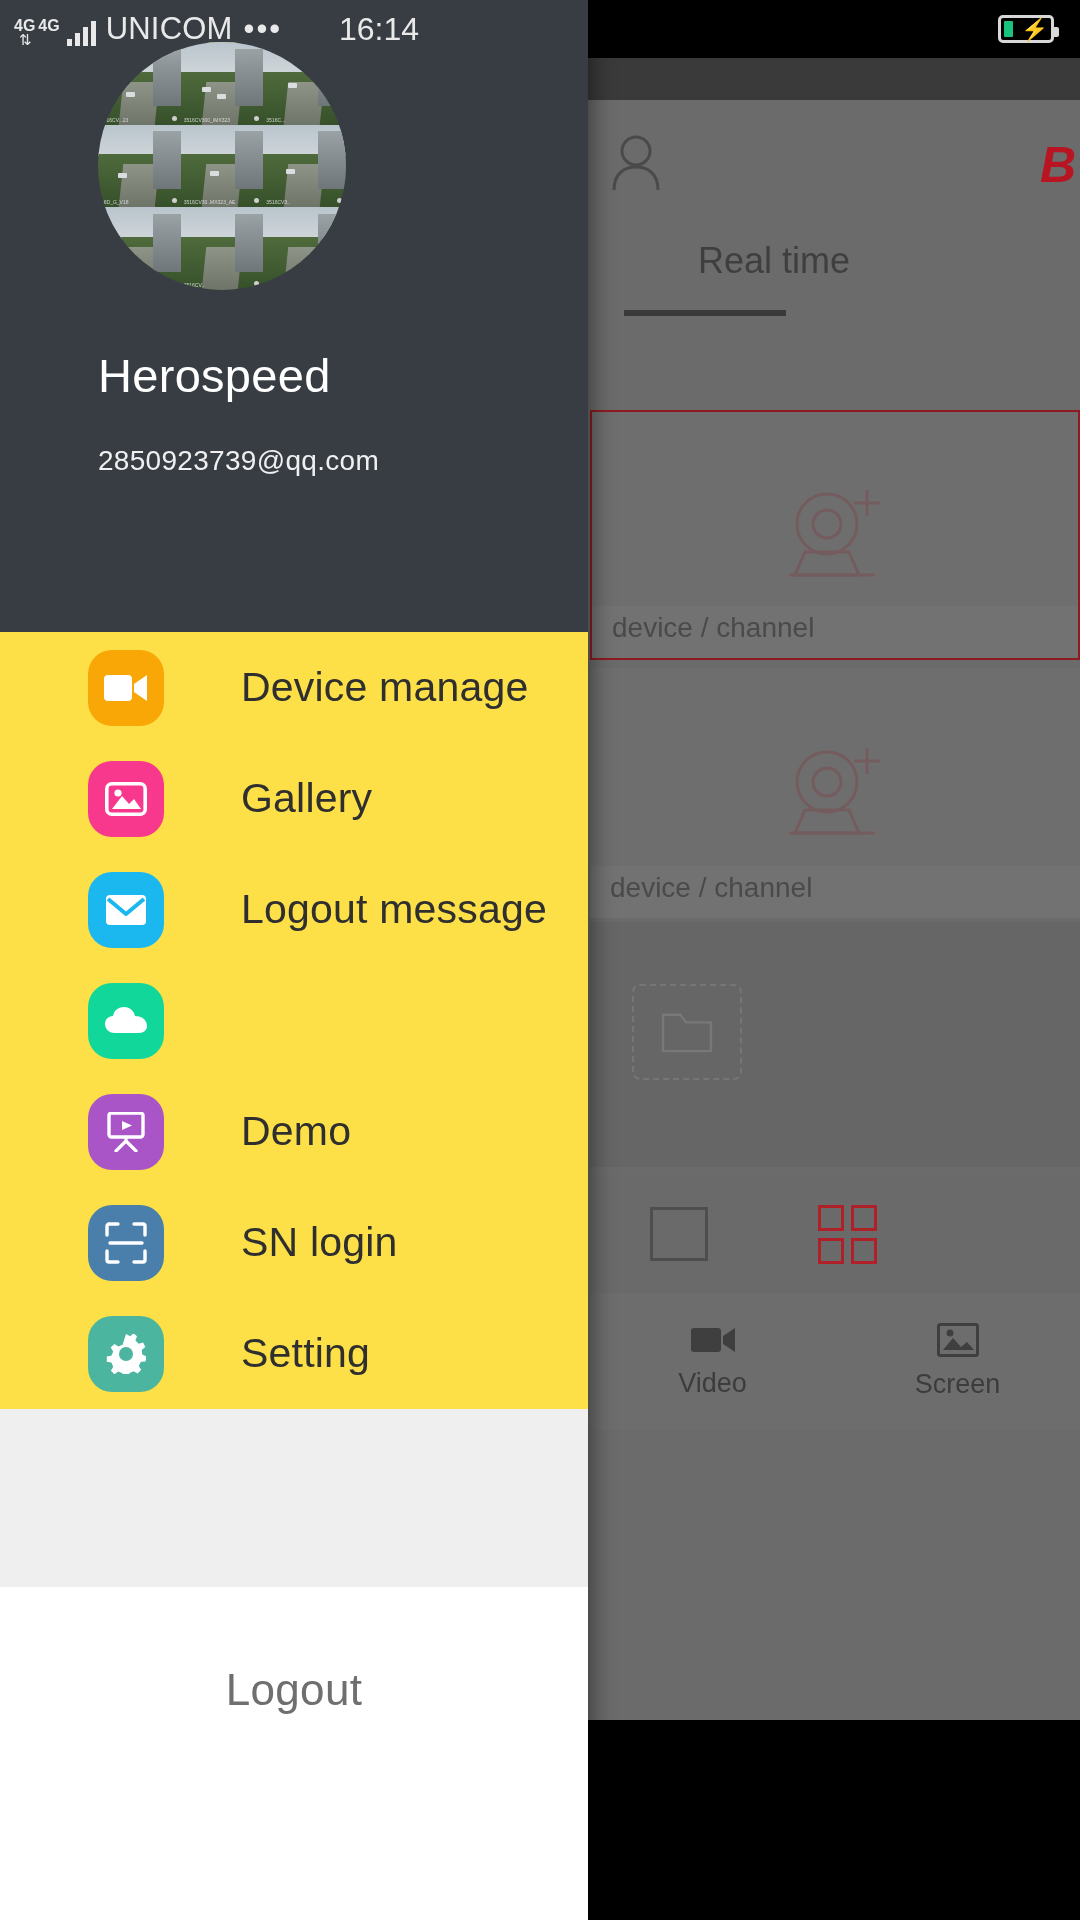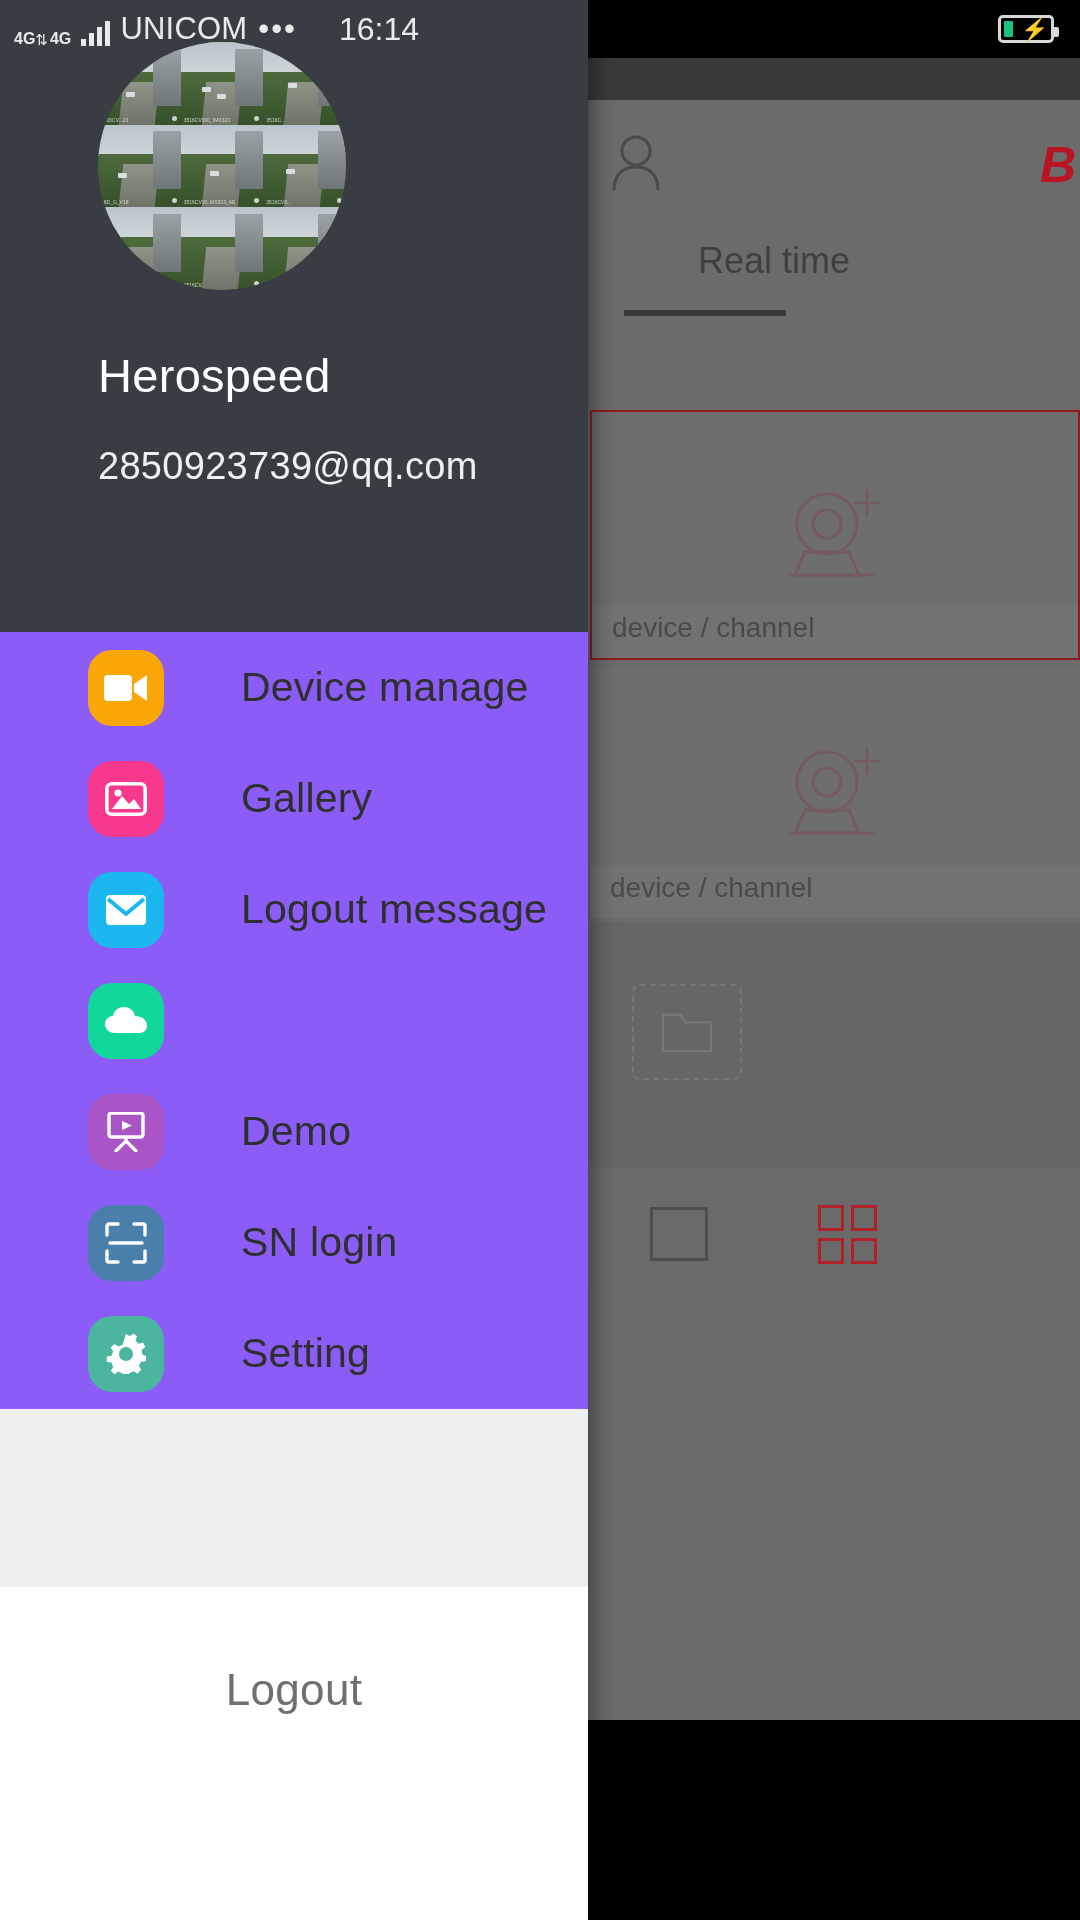--- a/index.html
+++ b/index.html
@@ -59,21 +59,21 @@
   #bg-footer { position:absolute; left:0; top:1720px; width:1080px; height:200px; background:#000; }
 
   
   #drawer { position:absolute; left:0; top:0; width:588px; height:1920px; background:#fff;
             box-shadow:4px 0 22px rgba(0,0,0,.45); }
 
   #drawer-status { position:absolute; left:0; top:0; width:588px; height:58px; background:#383d44;
                    display:flex; align-items:center; }
   #sig { display:flex; align-items:flex-end; margin-left:14px; gap:3px; height:34px; }
   .netlbl { font-size:16px; color:#e9e9e9; font-weight:bold; line-height:14px; }
-  .net-col { display:flex; flex-direction:row; align-items:center; justify-content:flex-end; }
+  .net-col { display:flex; flex-direction:column; align-items:center; justify-content:flex-end; }
   .arrows { font-size:15px; color:#e9e9e9; line-height:13px; letter-spacing:-1px; }
   .bars { display:flex; align-items:flex-end; gap:3px; margin-left:4px; }
   .bars i { display:block; width:5px; background:#e9e9e9; }
   #carrier { font-size:31px; color:#e9e9e9; margin-left:10px; letter-spacing:.2px; }
   #dots { font-size:31px; color:#e9e9e9; margin-left:11px; letter-spacing:2px; }
   #clock { position:absolute; left:0; top:0; width:588px; height:58px; line-height:58px;
            text-align:center; font-size:32px; color:#e9e9e9; padding-left:170px; }
 
   #drawer-head { position:absolute; left:0; top:0; width:588px; height:632px; background:#383d44; }
   #avatar { position:absolute; left:98px; top:42px; width:248px; height:248px; border-radius:50%;
@@ -90,23 +90,23 @@
   #avatar .cell .bld { position:absolute; right:0; top:8%; width:34%; height:70%;
                        background:linear-gradient(#9aa2a6,#6f7679); }
   #avatar .cell .car { position:absolute; width:9px; height:5px; background:#dadde0; border-radius:1px; }
   #avatar .cell .lbl { position:absolute; left:3px; bottom:2px; font-size:5px; color:#e6e6e6;
                        white-space:nowrap; opacity:.85; }
   #avatar .cell .dot { position:absolute; right:4px; bottom:4px; width:5px; height:5px;
                        border-radius:50%; background:#cfcfcf; }
   #avatar .cell.hl { outline:1.5px solid #b9d13a; outline-offset:-1.5px; }
 
   #uname { position:absolute; left:98px; top:348px; font-size:47px; color:#fff; letter-spacing:.3px; }
-  #uemail { position:absolute; left:98px; top:445px; font-size:38px; color:#f0f0f0; letter-spacing:.3px; }
-
-  #menu { position:absolute; left:0; top:632px; width:588px; background:#8b5cf6; }
+  #uemail { position:absolute; left:98px; top:445px; font-size:28px; color:#f0f0f0; letter-spacing:.3px; }
+
+  #menu { position:absolute; left:0; top:632px; width:588px; background:#fde047; }
   .mi { display:flex; align-items:center; height:111px; padding-left:88px; }
   .mi-icon { width:76px; height:76px; border-radius:24px; display:flex; align-items:center;
              justify-content:center; flex:none; }
   .mi-label { font-size:41px; color:#2f2f2f; margin-left:77px; letter-spacing:.2px; }
 
   #gap { position:absolute; left:0; top:1409px; width:588px; height:178px; background:#efefef; }
   #logout { position:absolute; left:0; top:1587px; width:588px; height:351px; background:#fff;
             display:flex; align-items:flex-start; justify-content:center; padding-top:78px; }
   #logout span { font-size:44px; color:#6f6f6f; letter-spacing:.3px; }
 </style>
@@ -176,20 +176,37 @@
       <div id="bg-toolbar">
         <div id="split1"></div>
         <div id="split4">
           <span></span>
             <span></span>
             <span></span>
             <span></span>
         </div>
       </div>
 
+      <div id="bg-bottomnav">
+        <div class="bnav">
+          <svg width="46" height="32" viewBox="0 0 46 32">
+            <rect x="1" y="4" width="30" height="24" rx="3" fill="#3f3f3f"></rect>
+            <path d="M33 12 L45 4 L45 28 L33 20 Z" fill="#3f3f3f"></path>
+          </svg>
+          <span class="lbl">Video</span>
+        </div>
+        <div class="bnav">
+          <svg width="42" height="34" viewBox="0 0 42 34">
+            <rect x="1.5" y="1.5" width="39" height="31" rx="2" fill="none" stroke="#3f3f3f" stroke-width="3"></rect>
+            <path d="M6 27 L16 15 L24 24 L30 19 L37 27 Z" fill="#3f3f3f"></path>
+            <circle cx="13" cy="10" r="3.5" fill="#3f3f3f"></circle>
+          </svg>
+          <span class="lbl">Screen</span>
+        </div>
+      </div>
     </div>
 
     <div id="bg-footer"></div>
   </div>
 
   <div id="drawer">
 
     <div id="drawer-head">
 
       <div id="drawer-status">

